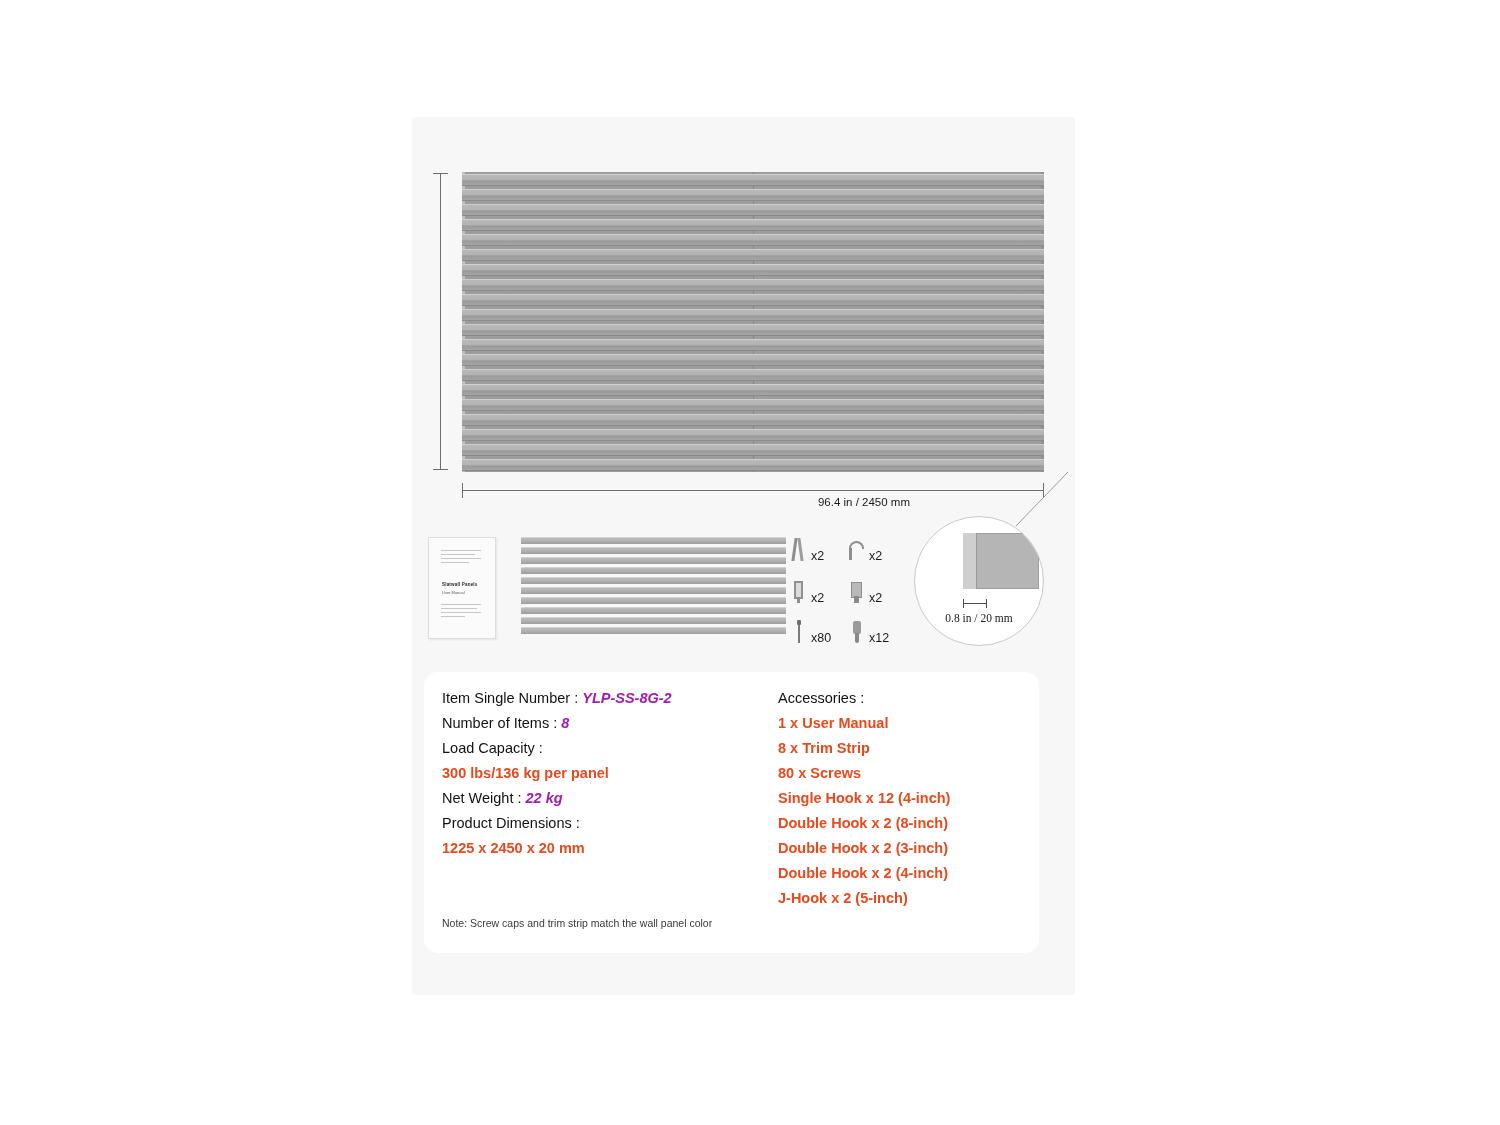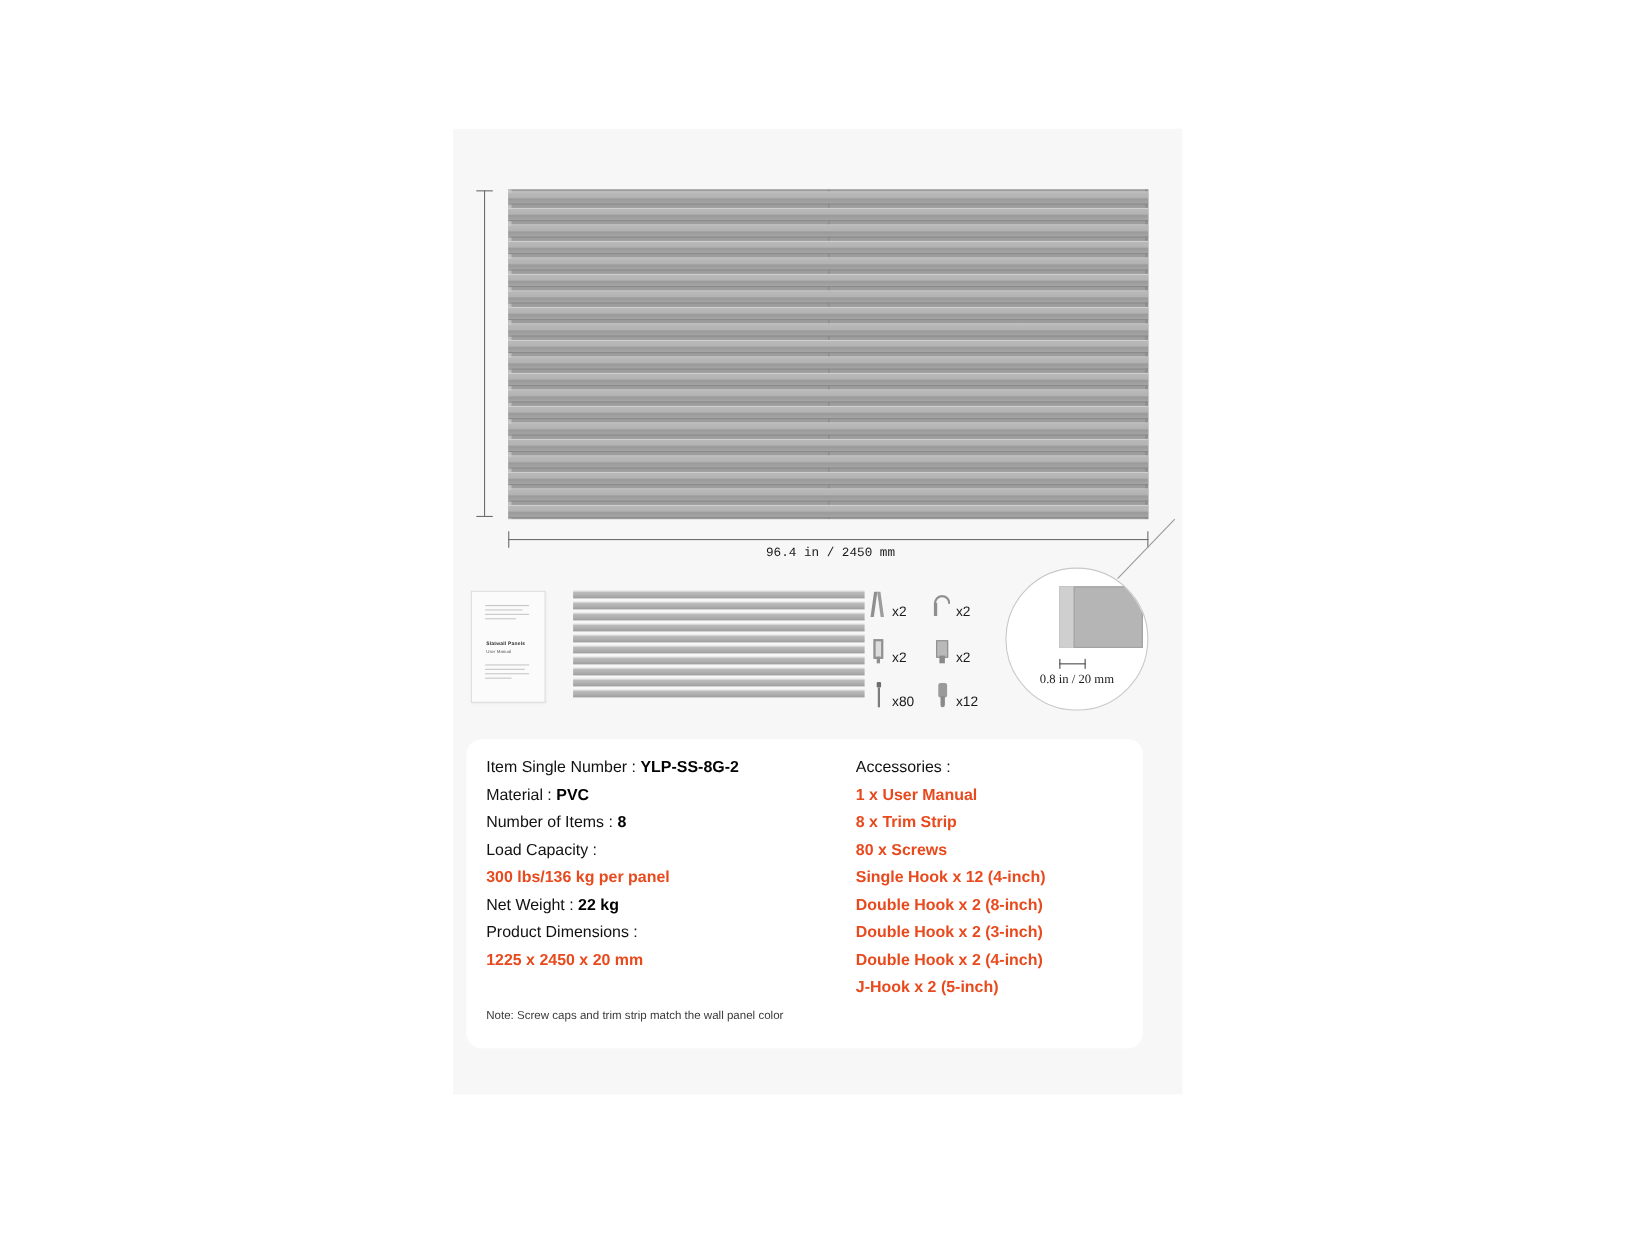--- a/index.html
+++ b/index.html
@@ -70,24 +70,23 @@
     top: 483px;
     width: 1px;
     height: 15px;
     background: #6d6d6d;
   }
   .dim-h-label {
     position: absolute;
     left: 600px;
     top: 496px;
     width: 310px;
-    text-align: center;
+    text-align: right;
     font-size: 11.5px;
     color: #1a1a1a;
-    font-family: Liberation Mono, monospace;
   }
 
   
   .panel {
     position: absolute;
     left: 462px;
     top: 172px;
     width: 582px;
     height: 300px;
     background: #9d9d9d;
@@ -386,22 +385,23 @@
     top: 14px;
     width: 250px;
   }
   .spec-line {
     font-size: 14.5px;
     line-height: 25px;
     color: #111111;
     white-space: nowrap;
   }
   .spec-val {
-    color: #000000;
+    color: #a21caf;
     font-weight: bold;
+    font-style: italic;
   }
   .spec-val-line {
     font-size: 14.5px;
     line-height: 25px;
     color: #e8491d;
     font-weight: bold;
     white-space: nowrap;
   }
   .acc-head {
     font-size: 14.5px;
@@ -523,23 +523,20 @@
     </div>
   </div>
 
   <div class="spec-card">
 
     <div class="spec-left">
       <div class="spec-line">
         <span>Item Single Number : </span><span class="spec-val">YLP-SS-8G-2</span>
       </div>
       <div class="spec-line">
-        <span>Material : </span><span class="spec-val">PVC</span>
-      </div>
-      <div class="spec-line">
         <span>Number of Items : </span><span class="spec-val">8</span>
       </div>
       <div class="spec-line">Load Capacity :</div>
       <div class="spec-val-line">300 lbs/136 kg per panel</div>
       <div class="spec-line">
         <span>Net Weight : </span><span class="spec-val">22 kg</span>
       </div>
       <div class="spec-line">Product Dimensions :</div>
       <div class="spec-val-line">1225 x 2450 x 20 mm</div>
     </div>

